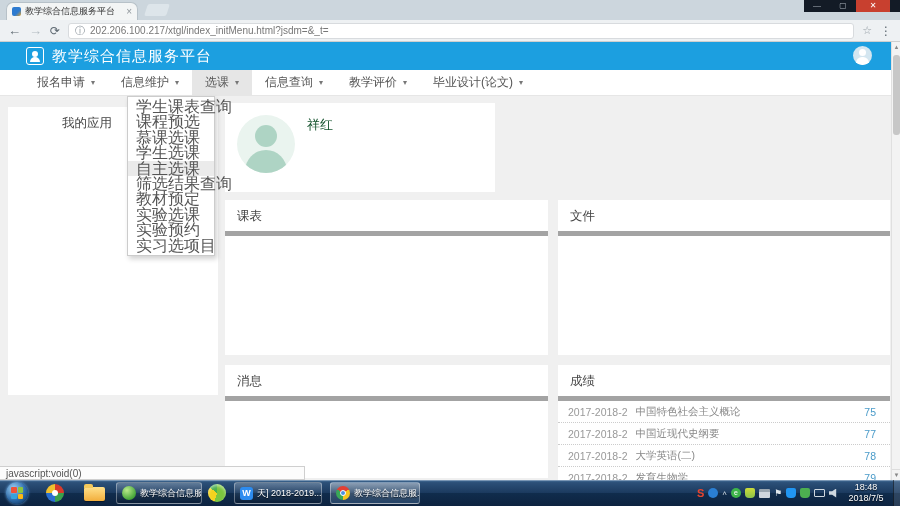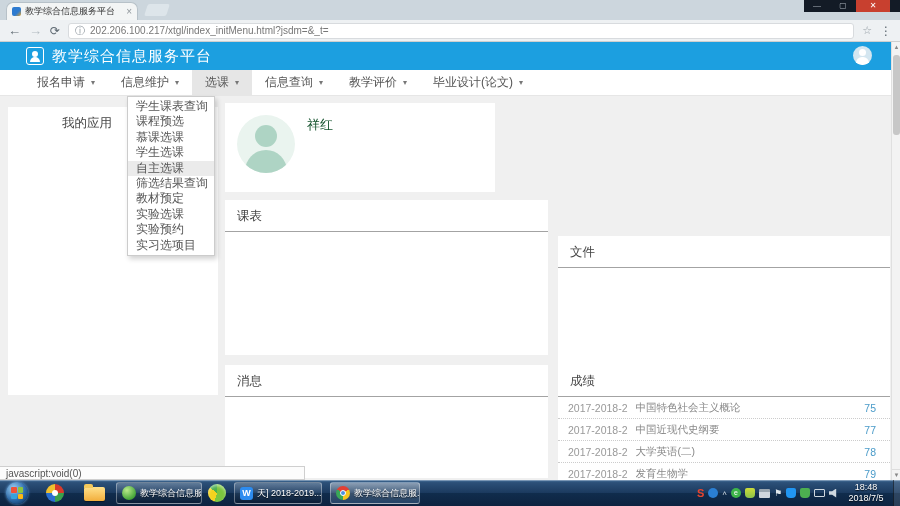--- a/index.html
+++ b/index.html
@@ -52,32 +52,32 @@
                      border-radius:6px 6px 0 0; background:#fff; }
   .navbar { position:absolute; left:0; top:28px; width:900px; height:26px; background:#fff;
             border-bottom:1px solid #e6e6e6; display:flex; align-items:stretch; padding-left:24px; }
   .nav-item { display:flex; align-items:center; gap:6px; padding:0 13px; font-size:12px; color:#555;
               cursor:pointer; }
   .nav-item.active { background:#e6e6e6; }
   .caret { font-size:8px; color:#777; }
 
   .dropdown { position:absolute; left:127px; top:54px; width:88px; background:#fff;
               border:1px solid #ccc; box-shadow:2px 3px 5px rgba(0,0,0,.18); z-index:30; padding:2px 0; }
-  .dd-item { height:15.4px; line-height:15.4px; font-size:12px; color:#555; padding-left:8px;
+  .dd-item { height:15.4px; line-height:15.4px; font-size:16px; color:#555; padding-left:8px;
              white-space:nowrap; cursor:pointer; }
   .dd-item.hl { background:#ebebeb; }
 
   .card { position:absolute; background:#fff; }
   .card-head { font-size:12.5px; color:#444; padding:8px 12px 6px; }
-  .card-head.lined { border-bottom:1px solid #a3a3a3; }
+  .card-head.lined { border-bottom:5px solid #a3a3a3; }
   .sidebar-card { left:8px; top:65px; width:210px; height:288px;padding-left:42px; }
   .profile-card { left:225px; top:61px; width:270px; height:89px; }
   .notice-card { left:500px; top:61px; width:390px; height:89px; }
   .schedule-card { left:225px; top:158px; width:323px; height:155px; }
-  .files-card { left:558px; top:158px; width:332px; height:155px;margin-top:36px; }
+  .files-card { left:558px; top:158px; width:332px; height:155px; }
   .messages-card { left:225px; top:323px; width:323px; height:113px; }
   .grades-card { left:558px; top:323px; width:332px; height:115px; overflow:hidden; }
 
   .avatar-big { position:absolute; left:12px; top:12px; width:58px; height:58px; border-radius:50%;
                 background:#eaf4ef; overflow:hidden; }
   .avatar-big:before { content:""; position:absolute; left:18px; top:10px; width:22px; height:22px;
                        border-radius:50%; background:#aed4c4; }
   .avatar-big:after { content:""; position:absolute; left:8px; top:35px; width:42px; height:26px;
                       border-radius:21px 21px 0 0; background:#aed4c4; }
   .p-name { position:absolute; left:82px; top:13px; font-size:13px; color:#14532d; }

